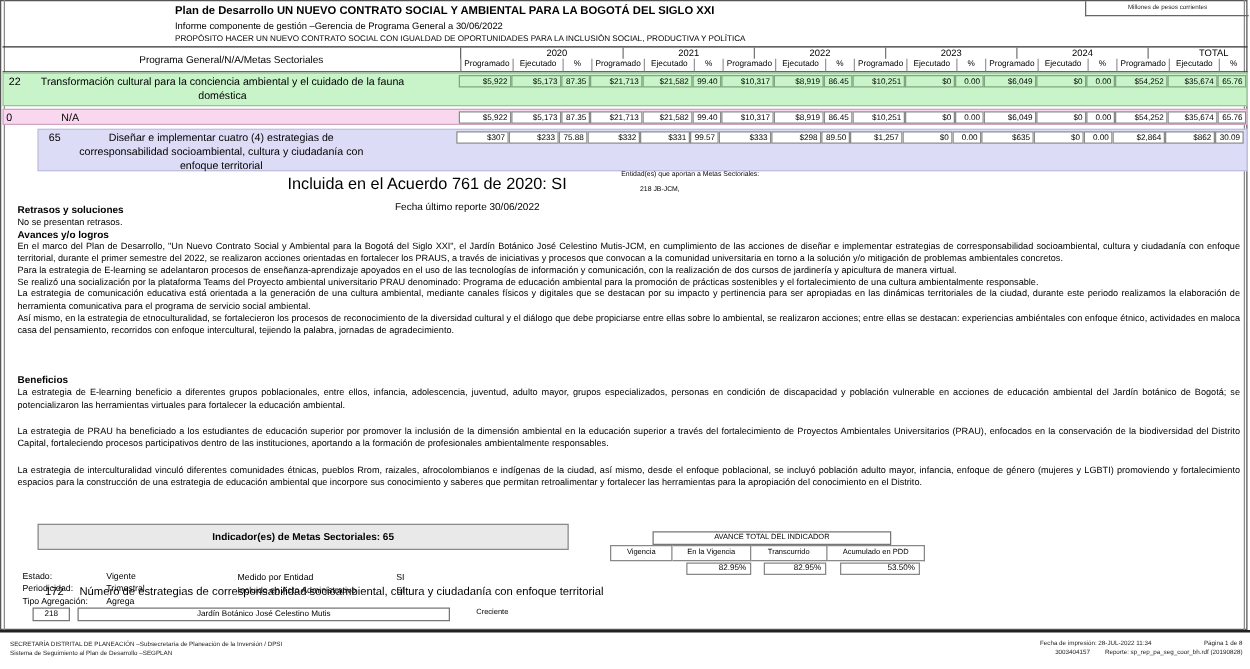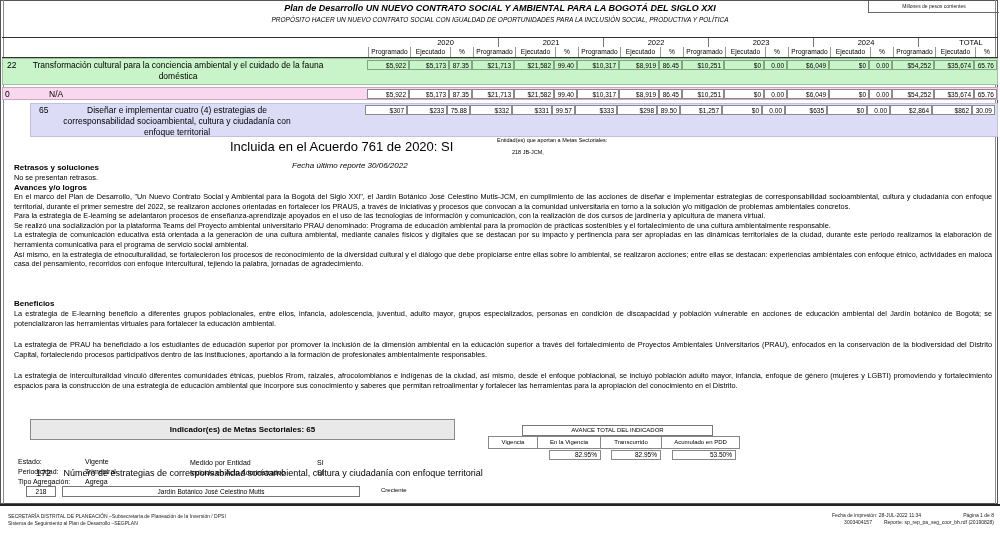--- a/index.html
+++ b/index.html
@@ -5,21 +5,21 @@
   html,body{margin:0;padding:0;background:#fff;}
   .page{position:relative;width:1000px;height:535px;background:#fff;
         font-family:"Liberation Sans","DejaVu Sans",sans-serif;color:#000;overflow:hidden;}
   .frame{position:absolute;left:0;top:0;width:998px;height:504px;border:1px solid #555;box-sizing:border-box;}
   .vline{position:absolute;top:0;height:504px;width:1px;background:#8a8a8a;}
   .vline-l{left:3px;} .vline-r{left:995px;}
 
   
   .units{position:absolute;right:1px;top:1px;width:130px;height:11px;border-left:1px solid #666;border-bottom:1px solid #666;
          font-size:5px;line-height:11px;text-align:center;color:#222;}
-  .hdr{position:absolute;left:140px;top:3px;width:720px;text-align:center;font-style:italic;}
+  .hdr{position:absolute;left:140px;top:3px;width:720px;text-align:left;}
   .hdr .title{font-size:9px;font-weight:bold;}
   .hdr .subtitle{font-size:7.5px;margin-top:3px;}
   .hdr .proposito{font-size:6.5px;margin-top:3px;}
 
   
   .thead{position:absolute;left:2px;top:37px;width:996px;height:21px;border-top:1px solid #333;border-bottom:1px solid #333;box-sizing:border-box;}
   .th-name{position:absolute;left:0;top:0;width:366px;height:19px;border-right:1px solid #666;
            display:flex;align-items:center;justify-content:center;font-size:8px;}
   .yearrow{position:absolute;left:366px;top:0;width:630px;height:9px;display:grid;grid-template-columns:repeat(6,105px);margin-left:25px;}
   .yearrow span{display:block;text-align:center;font-size:7.5px;line-height:9px;border-left:1px solid #777;}
@@ -40,21 +40,21 @@
   .vals{position:absolute;top:1px;width:630px;display:grid;grid-template-columns:repeat(6,42px 40px 23px);}
   .row-green .vals{left:364px;} .row-pink .vals{left:364px;} .row-blue .vals{left:334px;}
   .vals span{display:block;height:10px;line-height:10px;font-size:6.5px;text-align:right;padding:0 2px;
              box-sizing:border-box;border:1px solid #8a8a8a;background:#fff;}
   .row-green .vals span{background:transparent;border-color:#7fa67f;}
 
   
   .acuerdo{position:absolute;left:230px;top:139px;font-size:13px;}
   .entlabel{position:absolute;left:497px;top:137px;font-size:5.5px;}
   .entvalue{position:absolute;left:512px;top:149px;font-size:5.5px;}
-  .fecharep{position:absolute;left:292px;top:161px;font-size:8px;font-style:italic;}
+  .fecharep{position:absolute;left:316px;top:161px;font-size:8px;}
 
   
   .sec-title{position:absolute;left:14px;font-size:8px;font-weight:bold;}
   .t-retrasos{top:163px;} .t-avances{top:183px;} .t-beneficios{top:299px;}
   .retraso-text{position:absolute;left:14px;top:173px;font-size:7.3px;}
   .avances{position:absolute;left:14px;top:192px;width:978px;font-size:7.3px;line-height:9.6px;text-align:justify;}
   .avances p{margin:0;}
   .beneficios{position:absolute;left:14px;top:309px;width:978px;font-size:7.3px;line-height:9.6px;text-align:justify;}
   .beneficios p{margin:0 0 12px 0;}
 
@@ -101,24 +101,26 @@
 
 <div class="page">
   <div class="frame"></div>
   <div class="vline vline-l"></div>
   <div class="vline vline-r"></div>
 
   <div class="units">Millones de pesos corrientes</div>
 
   <div class="hdr">
     <div class="title">Plan de Desarrollo UN NUEVO CONTRATO SOCIAL Y AMBIENTAL PARA LA BOGOTÁ DEL SIGLO XXI</div>
+    <div class="subtitle">Informe componente de gestión –Gerencia de Programa General a 30/06/2022</div>
     <div class="proposito">PROPÓSITO HACER UN NUEVO CONTRATO SOCIAL CON IGUALDAD DE OPORTUNIDADES PARA LA INCLUSIÓN SOCIAL, PRODUCTIVA Y POLÍTICA</div>
   </div>
 
   <div class="thead">
+    <div class="th-name">Programa General/N/A/Metas Sectoriales</div>
     <div class="yearrow">
         <span>2020</span>
         <span>2021</span>
         <span>2022</span>
         <span>2023</span>
         <span>2024</span>
         <span>TOTAL</span>
       </div>
     <div class="subrow">
         <span>Programado</span>

